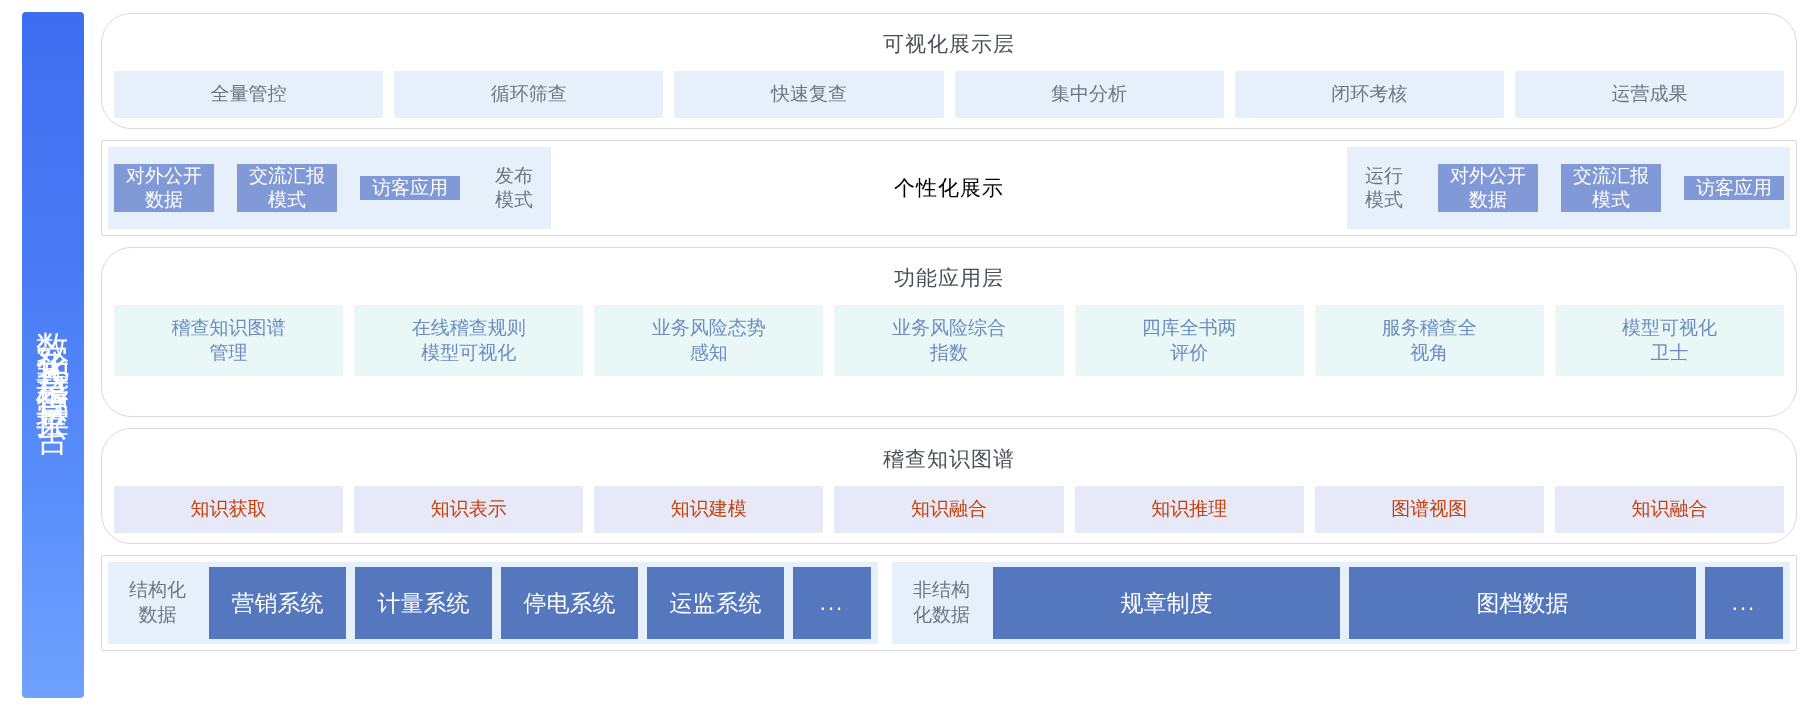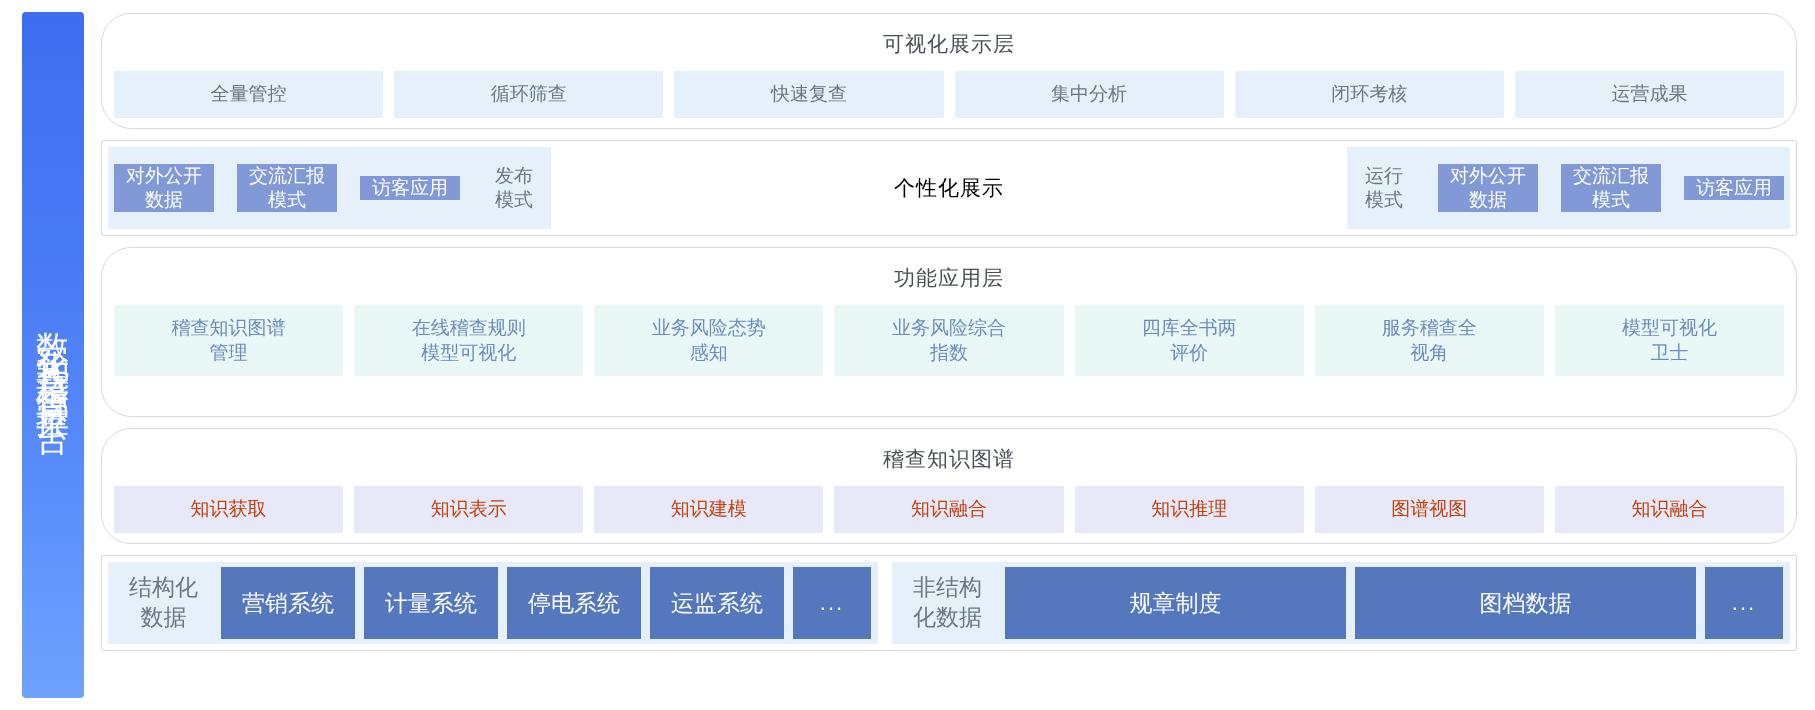--- a/index.html
+++ b/index.html
@@ -171,21 +171,21 @@
     align-items: stretch;
     gap: 9px;
     padding: 5px 7px;
   }
   .group-label {
     display: flex;
     align-items: center;
     justify-content: center;
     text-align: center;
     color: #6a7684;
-    font-size: 23px;
+    font-size: 19px;
     line-height: 1.3;
     white-space: pre-line;
     padding: 0 14px;
     flex: 0 0 auto;
   }
   .data-box {
     background: #5477bd;
     color: #ffffff;
     display: flex;
     align-items: center;

